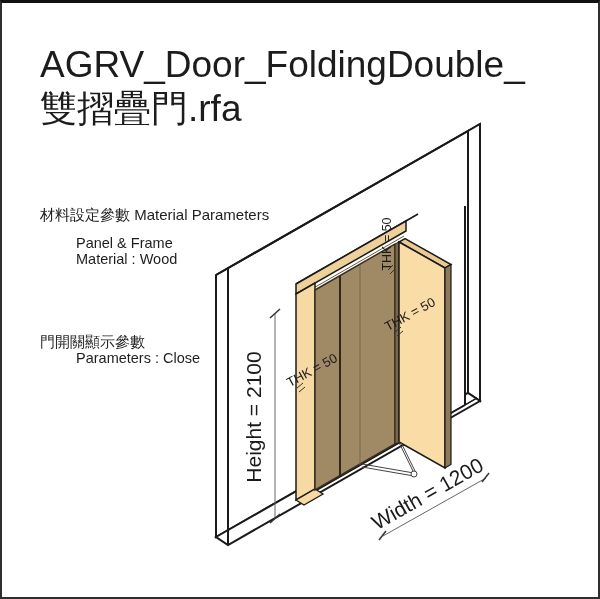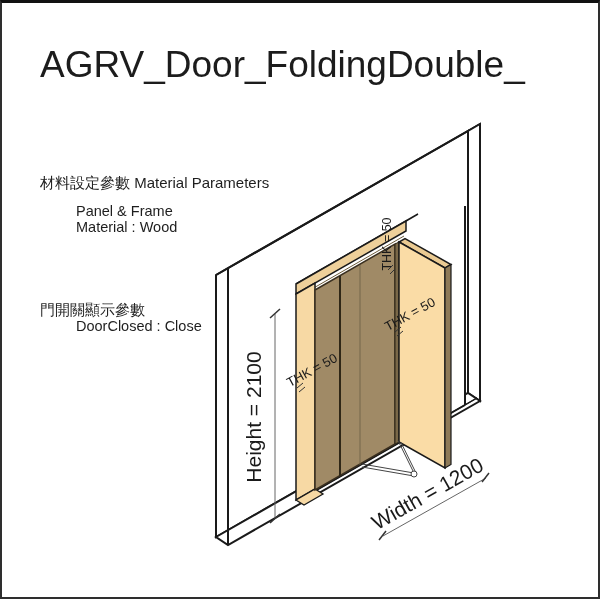--- a/index.html
+++ b/index.html
@@ -15,21 +15,21 @@
   }
   .drawing-svg { position:absolute; left:0; top:0; width:600px; height:599px; }
   .title-block {
     position:absolute; left:38px; top:40px;
     font-size:37px; line-height:44px; color:#1c1c1c;
     letter-spacing:0px; white-space:nowrap;
   }
   .param-block { position:absolute; color:#1e1e1e; white-space:nowrap; }
   .material-block { left:38px; top:171px; }
   .openclose-block { left:38px; top:298px; }
-  .param-heading-cjk { font-size:15px; line-height:18px; }
+  .param-heading-cjk { font-size:15px; line-height:18px;margin-top:32px; }
   .param-line { font-size:14.5px; line-height:15.5px;margin-left:36px; }
   .svg-dim-text { fill:#1a1a1a; font-family:"Liberation Sans","DejaVu Sans",sans-serif; }
 </style>
 </head>
 <body>
 
 <div class="page">
 
   <svg class="drawing-svg" viewBox="0 0 600 599" xmlns="http://www.w3.org/2000/svg">
 
@@ -94,27 +94,28 @@
     </g>
     <g>
       <text class="svg-dim-text" font-size="13" text-anchor="middle" transform="translate(312,371) rotate(-28.5)">THK = 50</text>
       <line x1="295" y1="385" x2="301" y2="380" stroke="#333333" stroke-width="1"></line>
       <line x1="297" y1="389" x2="303" y2="384" stroke="#333333" stroke-width="1"></line>
     </g>
   </svg>
 
   <div class="title-block">
     <div>AGRV_Door_FoldingDouble_</div>
+    <div>雙摺疊門.rfa</div>
   </div>
 
   <div class="param-block material-block">
     <div class="param-heading-cjk">材料設定參數 Material Parameters</div>
     <div style="height:12px"></div>
     <div class="param-line">Panel &amp; Frame</div>
     <div class="param-line">Material : Wood</div>
   </div>
 
   <div class="param-block openclose-block">
     <div class="param-heading-cjk">門開關顯示參數</div>
-    <div class="param-line">DoorClosed : Close</div>
+    <div class="param-line">Parameters : Close</div>
   </div>
 
 </div>
 
 </body></html>

